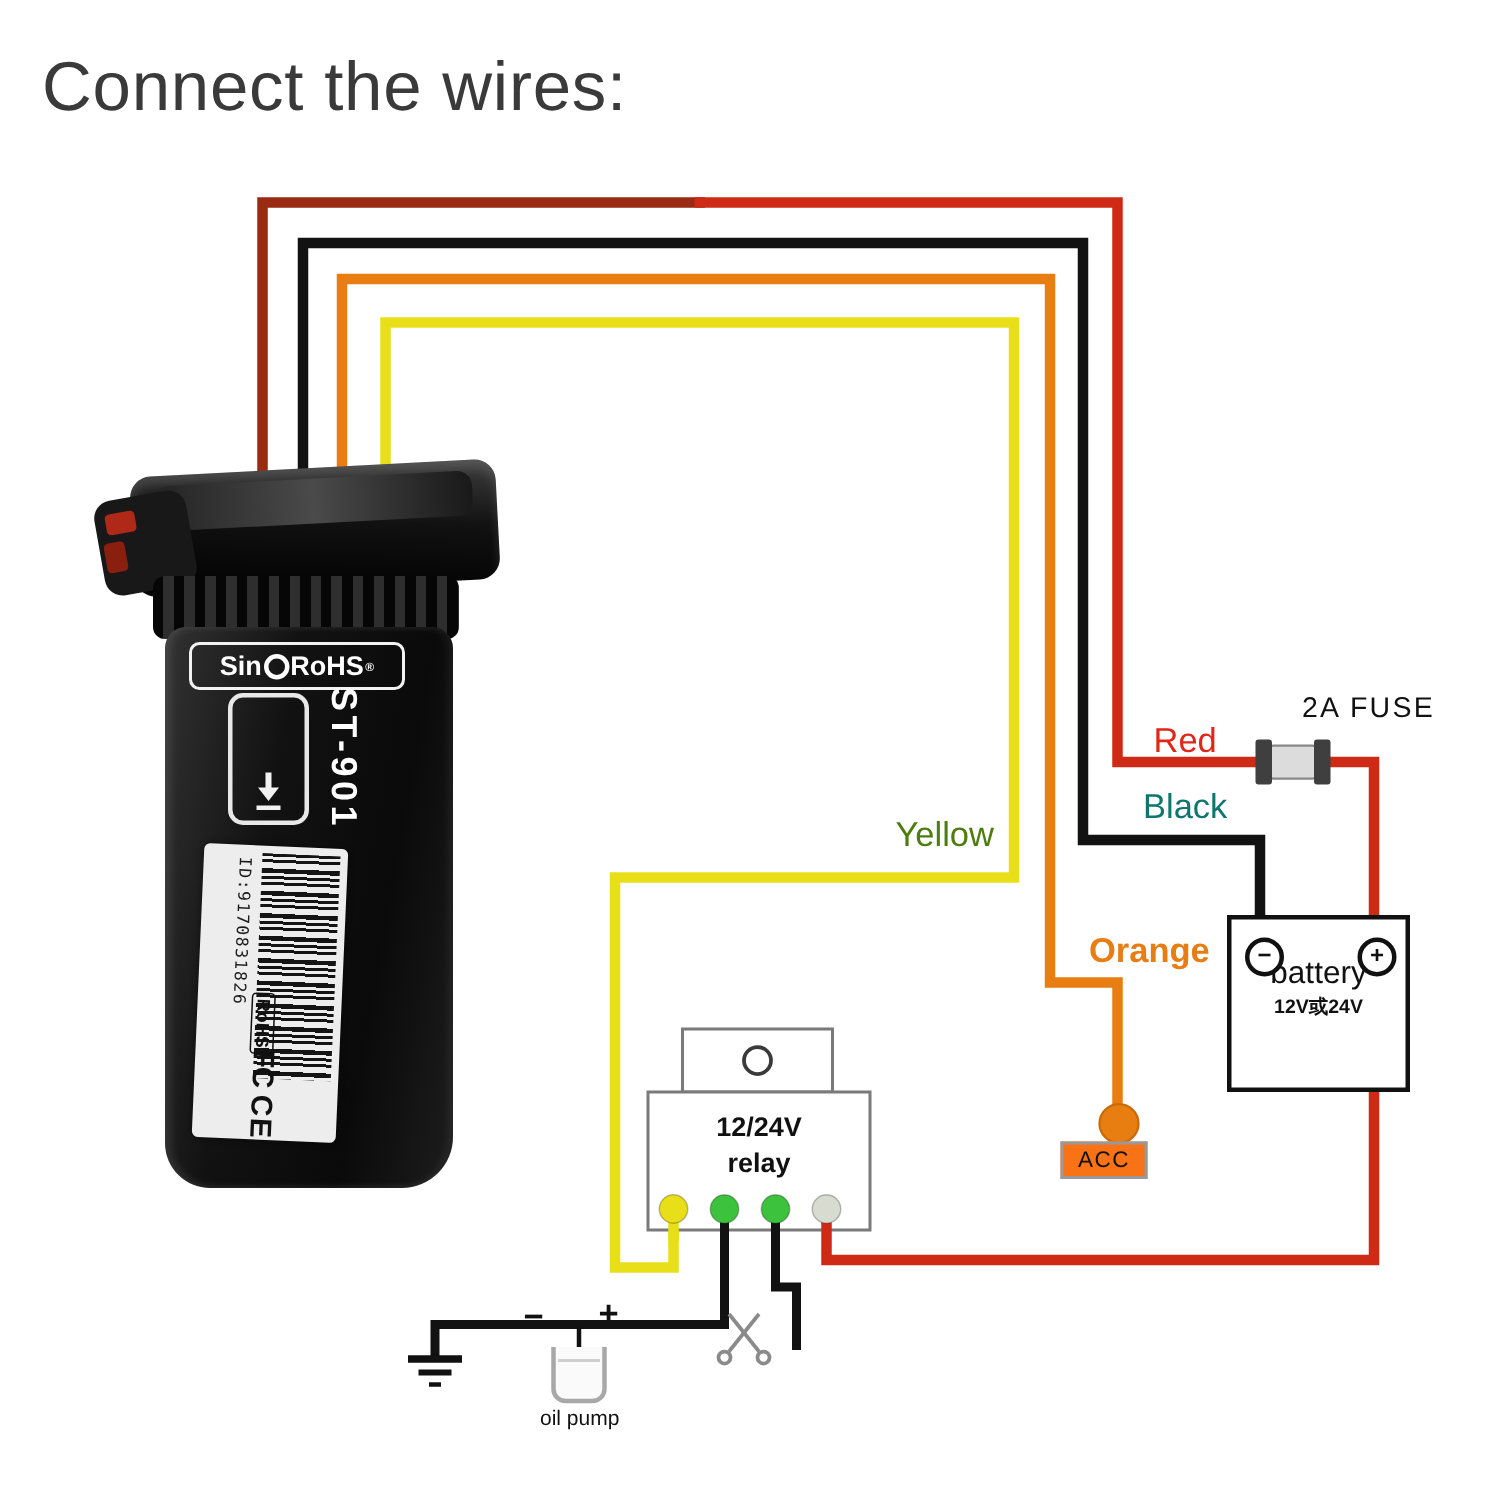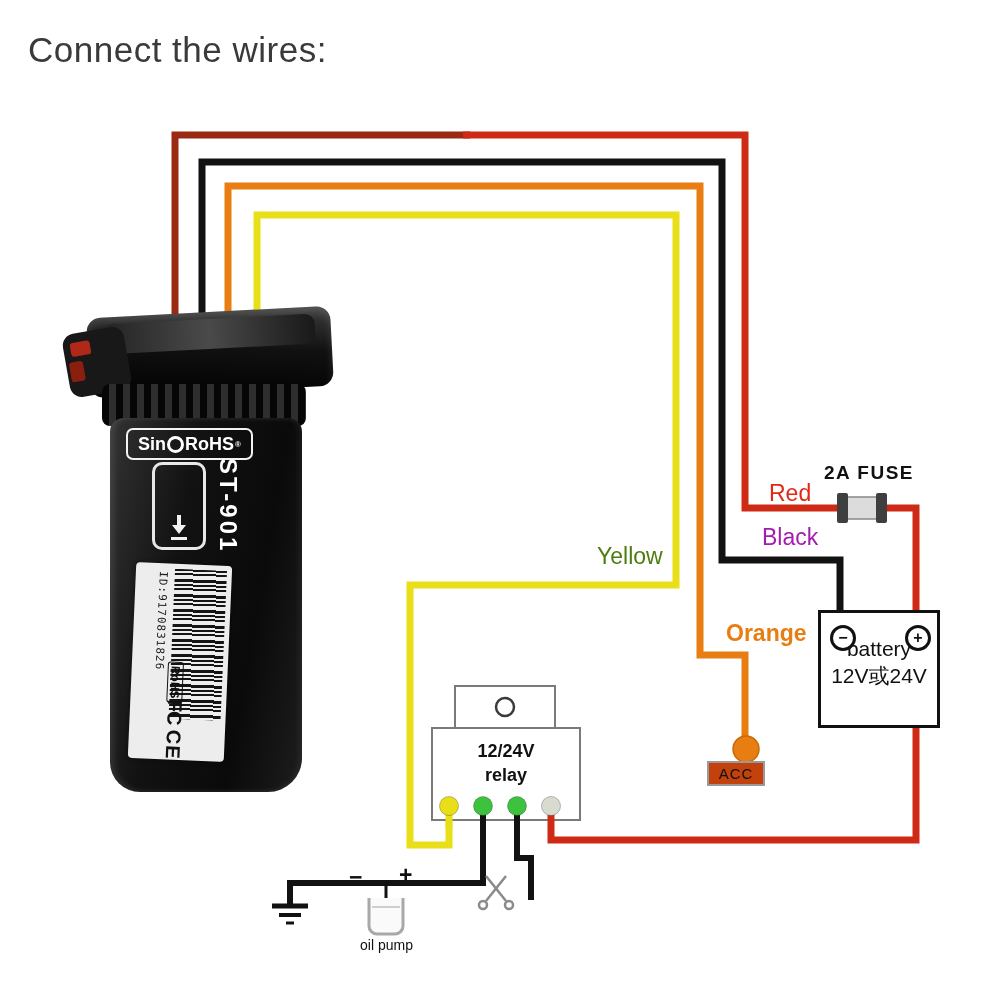--- a/index.html
+++ b/index.html
@@ -3,69 +3,69 @@
 <meta charset="utf-8">
 <style>
   html,body{margin:0;padding:0}
   body{
     width:1000px;height:1000px;position:relative;background:#ffffff;
     font-family:"Liberation Sans",sans-serif;overflow:hidden;color:#111;
   }
   .abs{position:absolute}
   .rot90{transform:rotate(90deg);transform-origin:0 0;white-space:nowrap}
 
-  #title{left:28px;top:30px;font-size:35px;color:#3a3a3a;letter-spacing:.5px}
+  #title{left:28px;top:30px;font-size:46px;color:#3a3a3a;letter-spacing:.5px}
 
   #diagram-svg{position:absolute;left:0;top:0}
 
   
   .wire-label{font-size:23px}
-  #fuse-label{left:824px;top:462px;font-size:19px;font-weight:bold;letter-spacing:1.5px}
+  #fuse-label{left:868px;top:462px;font-size:19px;font-weight:normal;letter-spacing:1.5px}
   #red-label{left:769px;top:480px}
   #black-label{left:762px;top:524px}
   #yellow-label{left:597px;top:543px}
   #orange-label{left:726px;top:620px}
   #minus-label{left:349px;top:864px;font-size:23px;font-weight:bold}
   #plus-label{left:399px;top:862px;font-size:23px;font-weight:bold}
   #oil-pump-label{left:360px;top:937px;font-size:14px;font-weight:normal}
 
   
   #acc-box{left:707px;top:761px;width:58px;height:25px;border:2px solid #999;
-    background:#c2410c;box-sizing:border-box;display:flex;align-items:center;
+    background:#f97316;box-sizing:border-box;display:flex;align-items:center;
     justify-content:center;font-size:15px;letter-spacing:1px}
 
   
   #battery{left:818px;top:610px;width:122px;height:118px;border:3px solid #111;
     background:#fff;box-sizing:border-box;text-align:center}
   .term{position:absolute;top:12px;width:26px;height:26px;border:3px solid #111;
     border-radius:50%;box-sizing:border-box;background:#fff;display:flex;
     align-items:center;justify-content:center;font-size:16px;font-weight:bold;line-height:1}
   #term-minus{left:9px}
   #term-plus{left:84px}
   #battery-name{margin-top:24px;font-size:21px}
-  #battery-voltage{font-size:21px;font-weight:normal;margin-top:1px}
+  #battery-voltage{font-size:13px;font-weight:bold;margin-top:1px}
 
   
   #device{left:70px;top:300px;width:272px;height:500px}
   #dev-cap{left:18px;top:12px;width:244px;height:80px;border-radius:14px;
     background:linear-gradient(185deg,#3d3d3d 0%,#111 45%,#000 100%);
     transform:rotate(-3deg);box-shadow:inset 0 6px 8px rgba(255,255,255,.14)}
   #dev-cap-top{left:16px;top:7px;right:16px;height:30px;border-radius:10px;
     background:linear-gradient(90deg,#232323,#4a4a4a,#191919)}
   #dev-connector{left:-4px;top:30px;width:62px;height:64px;background:#181818;
     border-radius:12px;transform:rotate(-10deg)}
   .conn-red1{left:7px;top:9px;width:20px;height:14px;background:#b02818;border-radius:3px}
   .conn-red2{left:3px;top:28px;width:14px;height:20px;background:#8a1f10;border-radius:3px}
   #dev-collar{left:32px;top:84px;width:204px;height:42px;border-radius:8px;
     background:repeating-linear-gradient(90deg,#060606 0 7px,#2e2e2e 7px 14px)}
   #dev-body{left:40px;top:118px;width:192px;height:374px;
     border-radius:14px 14px 34px 30px;
     background:linear-gradient(100deg,#323232 0%,#121212 35%,#0a0a0a 70%,#1d1d1d 100%);
     box-shadow:inset 4px 0 6px rgba(255,255,255,.10),inset -4px 0 6px rgba(255,255,255,.05)}
-  #dev-logo{position:absolute;left:16px;top:10px;width:127px;height:32px;
+  #dev-logo{position:absolute;left:16px;top:10px;width:144px;height:32px;
     border:2px solid #f2f2f2;border-radius:7px;display:flex;align-items:center;
     justify-content:center;color:#fff;font-weight:bold;font-size:18px;box-sizing:border-box}
   #logo-ring{width:11px;height:11px;border:3px solid #fff;border-radius:50%;
     display:inline-block;margin:0 1px}
   #dev-logo sup{font-size:8px;margin-left:1px}
   #dev-model{left:132px;top:40px;font-weight:bold;font-size:24px;color:#fff;letter-spacing:3px}
   #dev-simdoor{left:42px;top:44px;width:54px;height:88px;border:3px solid #e8e8e8;
     border-radius:10px;box-sizing:border-box}
   #dl-icon{position:absolute;bottom:5px;left:50%;transform:translateX(-50%)}
   #dev-sticker{left:22px;top:146px;width:96px;height:196px;background:#ededed;
@@ -192,18 +192,18 @@
   <div id="battery-name">battery</div>
   <div id="battery-voltage">12V或24V</div>
 </div>
 
 <div class="abs" id="acc-box">
   <span>ACC</span>
 </div>
 
 <div class="abs" id="fuse-label">2A FUSE</div>
 <div class="abs wire-label" id="red-label" style="color: rgb(224, 39, 24);">Red</div>
-<div class="abs wire-label" id="black-label" style="color: #a21caf;">Black</div>
+<div class="abs wire-label" id="black-label" style="color: #0f766e;">Black</div>
 <div class="abs wire-label" id="yellow-label" style="color: #4d7c0f;">Yellow</div>
 <div class="abs wire-label" id="orange-label" style="color: rgb(232, 125, 18); font-weight: bold;">Orange</div>
 <div class="abs" id="minus-label">−</div>
 <div class="abs" id="plus-label">+</div>
 <div class="abs" id="oil-pump-label">oil pump</div>
 
 </body></html>

